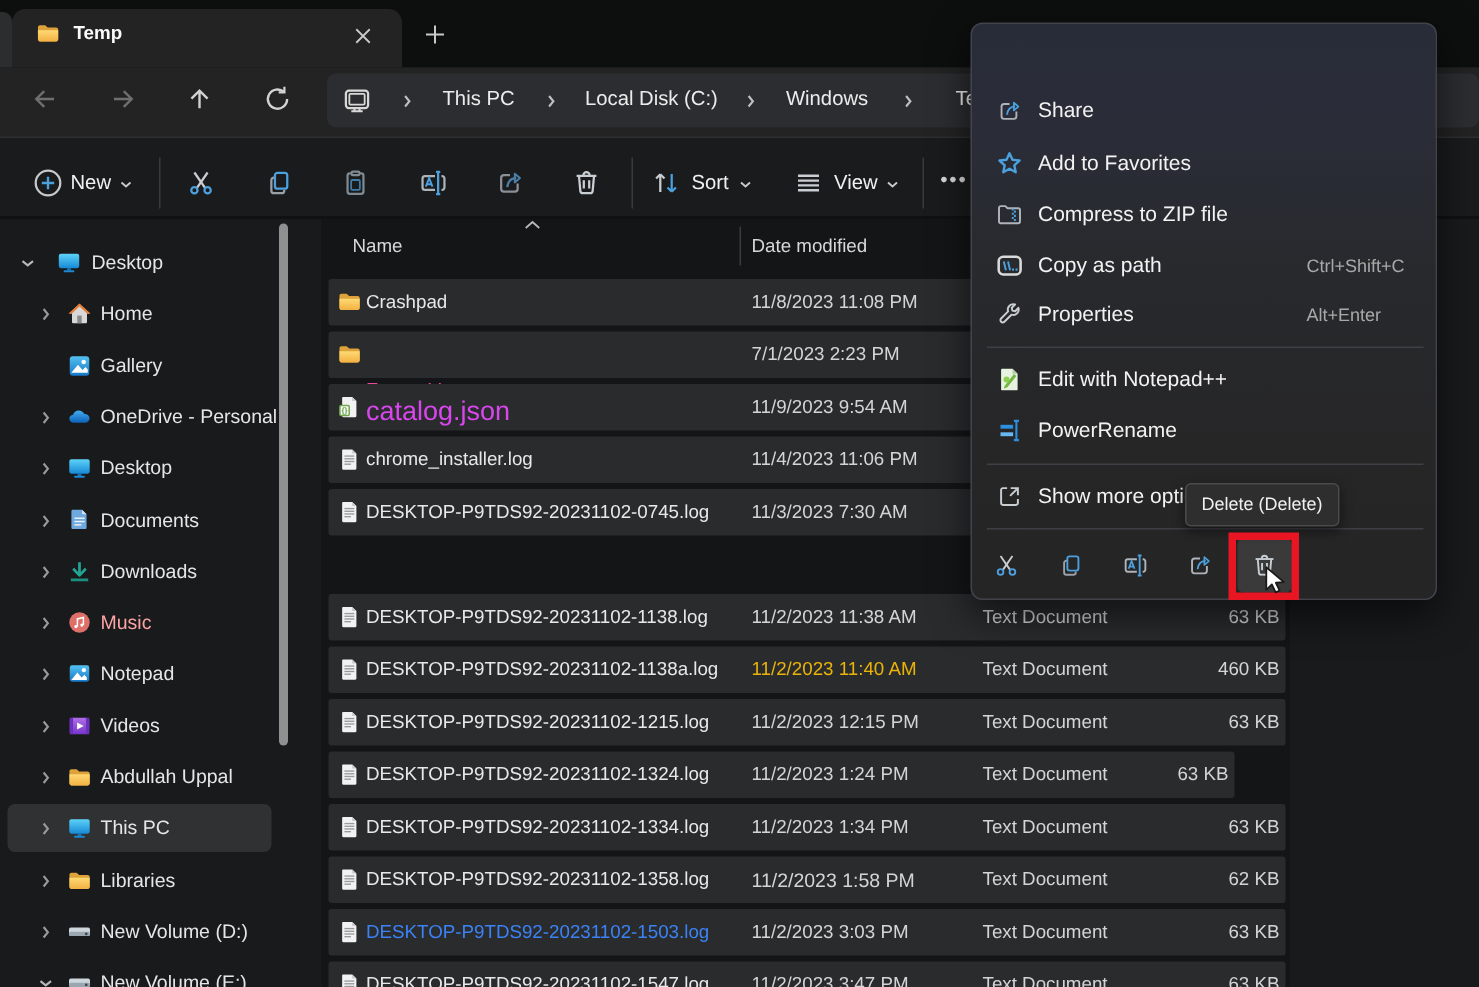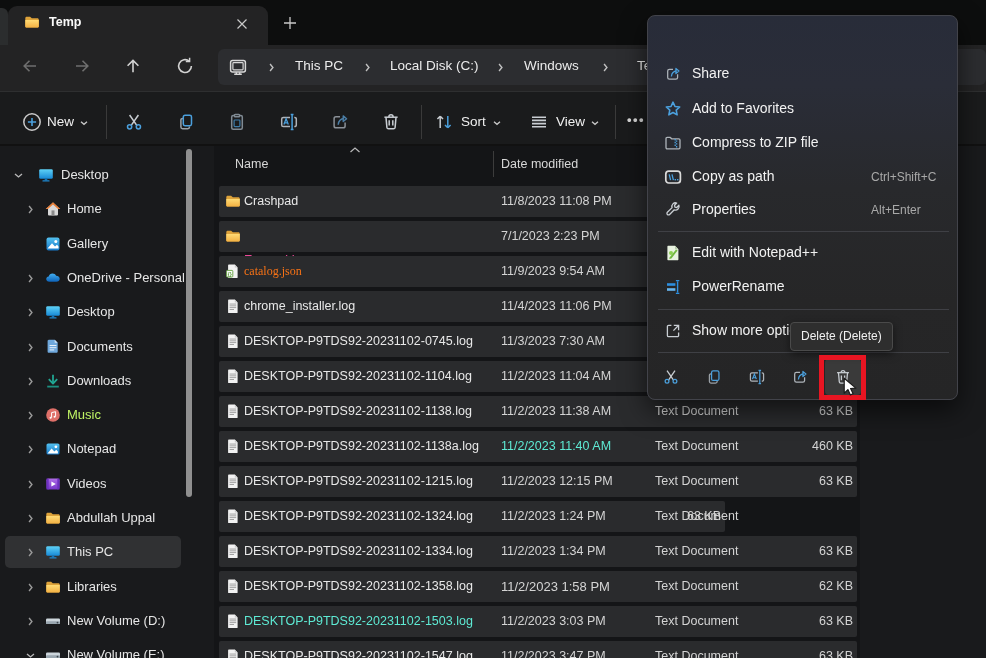--- a/index.html
+++ b/index.html
@@ -306,21 +306,21 @@
       </svg>
     </div>
     <div style="position:absolute;left:45px;top:407px;">
       <svg style="" width="16" height="16" viewBox="0 0 16 16">
         <circle cx="8" cy="8" r="6.8" fill="#df7069"></circle>
         <path d="M6.6 10.6V5.6l4-0.9v4.9" stroke="#fff" stroke-width="1" fill="none"></path>
         <circle cx="5.6" cy="10.7" r="1.05" fill="#fff"></circle>
         <circle cx="9.6" cy="9.7" r="1.05" fill="#fff"></circle>
       </svg>
     </div>
-    <div style="position:absolute;left:67px;top:407.09999999999997px;font-size:13px;color:#bef264;font-weight:400;white-space:nowrap;">Music</div>
+    <div style="position:absolute;left:67px;top:407.09999999999997px;font-size:13px;color:#fca5a5;font-weight:400;white-space:nowrap;">Music</div>
     <div style="position:absolute;left:25px;top:444px;">
       <svg style="" width="11" height="11" viewBox="0 0 11 11">
         <path d="M4.07 2 6.93 5.5 4.07 9" stroke="#9a9a9a" stroke-width="1.4" fill="none"></path>
       </svg>
     </div>
     <div style="position:absolute;left:45px;top:441px;">
       <svg style="" width="16" height="16" viewBox="0 0 16 16">
         <rect x="1.5" y="2.5" width="13" height="11" rx="1.6" fill="url(#pic)"></rect>
         <circle cx="10.9" cy="5.8" r="1.4" fill="#fff"></circle>
         <path d="M2.5 12.4 6.6 7.4l2.8 3.2 1.9-1.8 1.6 1.8v1.8z" fill="#fff"></path>
@@ -438,21 +438,21 @@
     </div>
     <div style="position:absolute;left:219px;top:256px;width:638px;height:31px;background:#2a2b2d;border-radius:2px;">
       <div style="position:absolute;left:6px;top:7px;">
         <svg style="" width="16" height="16" viewBox="0 0 16 16">
           <path d="M3.8 1.6h6l2.8 2.8v10c0 .4-.3.7-.7.7H3.8c-.4 0-.7-.3-.7-.7V2.3c0-.4.3-.7.7-.7z" fill="#f2f2f2"></path>
           <path d="M9.8 1.6l2.8 2.8H9.8z" fill="#c9c9c9"></path>
           <rect x="1.6" y="7.4" width="6.2" height="6.6" rx="0.8" fill="#fdfdfd" stroke="#71a84f" stroke-width="1"></rect>
           <text x="4.7" y="12.5" font-size="5.2" font-weight="bold" fill="#5e9e40" text-anchor="middle" font-family="Liberation Mono, monospace">{}</text>
         </svg>
       </div>
-      <div style="position:absolute;left:25px;top:8px;font-size:12px;color:#f97316;white-space:nowrap;font-family:Liberation Serif, serif;">catalog.json</div>
+      <div style="position:absolute;left:25px;top:8px;font-size:18px;color:#d946ef;white-space:nowrap;">catalog.json</div>
       <div style="position:absolute;left:282px;top:8px;font-size:12.5px;color:#d4d4d4;white-space:nowrap;">11/9/2023 9:54 AM</div>
       <div style="position:absolute;left:436px;top:8px;font-size:12.5px;color:#d4d4d4;white-space:nowrap;">JSON File</div>
       <div style="position:absolute;right:4px;top:8px;font-size:12.5px;color:#d4d4d4;white-space:nowrap;">1 KB</div>
     </div>
     <div style="position:absolute;left:219px;top:291px;width:638px;height:31px;background:#2a2b2d;border-radius:2px;">
       <div style="position:absolute;left:6px;top:7px;">
         <svg style="" width="16" height="16" viewBox="0 0 16 16">
           <path d="M3.8 1.6h6l2.8 2.8v10c0 .4-.3.7-.7.7H3.8c-.4 0-.7-.3-.7-.7V2.3c0-.4.3-.7.7-.7z" fill="#f2f2f2"></path>
           <path d="M9.8 1.6l2.8 2.8H9.8z" fill="#c9c9c9"></path>
           <g fill="#9a9a9a">
@@ -479,38 +479,20 @@
             <rect x="4.6" y="9.2" width="6.6" height="0.9"></rect>
             <rect x="4.6" y="11" width="4.4" height="0.9"></rect>
           </g>
         </svg>
       </div>
       <div style="position:absolute;left:25px;top:8px;font-size:12.5px;color:#e8e8e8;white-space:nowrap;">DESKTOP-P9TDS92-20231102-0745.log</div>
       <div style="position:absolute;left:282px;top:8px;font-size:12.5px;color:#d4d4d4;white-space:nowrap;">11/3/2023 7:30 AM</div>
       <div style="position:absolute;left:436px;top:8px;font-size:12.5px;color:#d4d4d4;white-space:nowrap;">Text Document</div>
       <div style="position:absolute;right:4px;top:8px;font-size:12.5px;color:#d4d4d4;white-space:nowrap;">63 KB</div>
     </div>
-    <div style="position:absolute;left:219px;top:361px;width:638px;height:31px;background:#2a2b2d;border-radius:2px;">
-      <div style="position:absolute;left:6px;top:7px;">
-        <svg style="" width="16" height="16" viewBox="0 0 16 16">
-          <path d="M3.8 1.6h6l2.8 2.8v10c0 .4-.3.7-.7.7H3.8c-.4 0-.7-.3-.7-.7V2.3c0-.4.3-.7.7-.7z" fill="#f2f2f2"></path>
-          <path d="M9.8 1.6l2.8 2.8H9.8z" fill="#c9c9c9"></path>
-          <g fill="#9a9a9a">
-            <rect x="4.6" y="5.6" width="6.6" height="0.9"></rect>
-            <rect x="4.6" y="7.4" width="6.6" height="0.9"></rect>
-            <rect x="4.6" y="9.2" width="6.6" height="0.9"></rect>
-            <rect x="4.6" y="11" width="4.4" height="0.9"></rect>
-          </g>
-        </svg>
-      </div>
-      <div style="position:absolute;left:25px;top:8px;font-size:12.5px;color:#e8e8e8;white-space:nowrap;">DESKTOP-P9TDS92-20231102-1104.log</div>
-      <div style="position:absolute;left:282px;top:8px;font-size:12.5px;color:#d4d4d4;white-space:nowrap;">11/2/2023 11:04 AM</div>
-      <div style="position:absolute;left:436px;top:8px;font-size:12.5px;color:#d4d4d4;white-space:nowrap;">Text Document</div>
-      <div style="position:absolute;right:4px;top:8px;font-size:12.5px;color:#d4d4d4;white-space:nowrap;">63 KB</div>
-    </div>
     <div style="position:absolute;left:219px;top:396px;width:638px;height:31px;background:#2a2b2d;border-radius:2px;">
       <div style="position:absolute;left:6px;top:7px;">
         <svg style="" width="16" height="16" viewBox="0 0 16 16">
           <path d="M3.8 1.6h6l2.8 2.8v10c0 .4-.3.7-.7.7H3.8c-.4 0-.7-.3-.7-.7V2.3c0-.4.3-.7.7-.7z" fill="#f2f2f2"></path>
           <path d="M9.8 1.6l2.8 2.8H9.8z" fill="#c9c9c9"></path>
           <g fill="#9a9a9a">
             <rect x="4.6" y="5.6" width="6.6" height="0.9"></rect>
             <rect x="4.6" y="7.4" width="6.6" height="0.9"></rect>
             <rect x="4.6" y="9.2" width="6.6" height="0.9"></rect>
             <rect x="4.6" y="11" width="4.4" height="0.9"></rect>
@@ -529,21 +511,21 @@
           <path d="M9.8 1.6l2.8 2.8H9.8z" fill="#c9c9c9"></path>
           <g fill="#9a9a9a">
             <rect x="4.6" y="5.6" width="6.6" height="0.9"></rect>
             <rect x="4.6" y="7.4" width="6.6" height="0.9"></rect>
             <rect x="4.6" y="9.2" width="6.6" height="0.9"></rect>
             <rect x="4.6" y="11" width="4.4" height="0.9"></rect>
           </g>
         </svg>
       </div>
       <div style="position:absolute;left:25px;top:8px;font-size:12.5px;color:#e8e8e8;white-space:nowrap;">DESKTOP-P9TDS92-20231102-1138a.log</div>
-      <div style="position:absolute;left:282px;top:8px;font-size:12.5px;color:#5eead4;white-space:nowrap;">11/2/2023 11:40 AM</div>
+      <div style="position:absolute;left:282px;top:8px;font-size:12.5px;color:#eab308;white-space:nowrap;">11/2/2023 11:40 AM</div>
       <div style="position:absolute;left:436px;top:8px;font-size:12.5px;color:#d4d4d4;white-space:nowrap;">Text Document</div>
       <div style="position:absolute;right:4px;top:8px;font-size:12.5px;color:#d4d4d4;white-space:nowrap;">460 KB</div>
     </div>
     <div style="position:absolute;left:219px;top:466px;width:638px;height:31px;background:#2a2b2d;border-radius:2px;">
       <div style="position:absolute;left:6px;top:7px;">
         <svg style="" width="16" height="16" viewBox="0 0 16 16">
           <path d="M3.8 1.6h6l2.8 2.8v10c0 .4-.3.7-.7.7H3.8c-.4 0-.7-.3-.7-.7V2.3c0-.4.3-.7.7-.7z" fill="#f2f2f2"></path>
           <path d="M9.8 1.6l2.8 2.8H9.8z" fill="#c9c9c9"></path>
           <g fill="#9a9a9a">
             <rect x="4.6" y="5.6" width="6.6" height="0.9"></rect>
@@ -551,21 +533,21 @@
             <rect x="4.6" y="9.2" width="6.6" height="0.9"></rect>
             <rect x="4.6" y="11" width="4.4" height="0.9"></rect>
           </g>
         </svg>
       </div>
       <div style="position:absolute;left:25px;top:8px;font-size:12.5px;color:#e8e8e8;white-space:nowrap;">DESKTOP-P9TDS92-20231102-1215.log</div>
       <div style="position:absolute;left:282px;top:8px;font-size:12.5px;color:#d4d4d4;white-space:nowrap;">11/2/2023 12:15 PM</div>
       <div style="position:absolute;left:436px;top:8px;font-size:12.5px;color:#d4d4d4;white-space:nowrap;">Text Document</div>
       <div style="position:absolute;right:4px;top:8px;font-size:12.5px;color:#d4d4d4;white-space:nowrap;">63 KB</div>
     </div>
-    <div style="position:absolute;left:219px;top:501px;width:506px;height:31px;background:#2a2b2d;border-radius:2px;">
+    <div style="position:absolute;left:219px;top:501px;width:604px;height:31px;background:#2a2b2d;border-radius:2px;">
       <div style="position:absolute;left:6px;top:7px;">
         <svg style="" width="16" height="16" viewBox="0 0 16 16">
           <path d="M3.8 1.6h6l2.8 2.8v10c0 .4-.3.7-.7.7H3.8c-.4 0-.7-.3-.7-.7V2.3c0-.4.3-.7.7-.7z" fill="#f2f2f2"></path>
           <path d="M9.8 1.6l2.8 2.8H9.8z" fill="#c9c9c9"></path>
           <g fill="#9a9a9a">
             <rect x="4.6" y="5.6" width="6.6" height="0.9"></rect>
             <rect x="4.6" y="7.4" width="6.6" height="0.9"></rect>
             <rect x="4.6" y="9.2" width="6.6" height="0.9"></rect>
             <rect x="4.6" y="11" width="4.4" height="0.9"></rect>
           </g>
@@ -618,21 +600,21 @@
           <path d="M3.8 1.6h6l2.8 2.8v10c0 .4-.3.7-.7.7H3.8c-.4 0-.7-.3-.7-.7V2.3c0-.4.3-.7.7-.7z" fill="#f2f2f2"></path>
           <path d="M9.8 1.6l2.8 2.8H9.8z" fill="#c9c9c9"></path>
           <g fill="#9a9a9a">
             <rect x="4.6" y="5.6" width="6.6" height="0.9"></rect>
             <rect x="4.6" y="7.4" width="6.6" height="0.9"></rect>
             <rect x="4.6" y="9.2" width="6.6" height="0.9"></rect>
             <rect x="4.6" y="11" width="4.4" height="0.9"></rect>
           </g>
         </svg>
       </div>
-      <div style="position:absolute;left:25px;top:8px;font-size:12.5px;color:#5eead4;white-space:nowrap;">DESKTOP-P9TDS92-20231102-1503.log</div>
+      <div style="position:absolute;left:25px;top:8px;font-size:12.5px;color:#3b82f6;white-space:nowrap;">DESKTOP-P9TDS92-20231102-1503.log</div>
       <div style="position:absolute;left:282px;top:8px;font-size:12.5px;color:#d4d4d4;white-space:nowrap;">11/2/2023 3:03 PM</div>
       <div style="position:absolute;left:436px;top:8px;font-size:12.5px;color:#d4d4d4;white-space:nowrap;">Text Document</div>
       <div style="position:absolute;right:4px;top:8px;font-size:12.5px;color:#d4d4d4;white-space:nowrap;">63 KB</div>
     </div>
     <div style="position:absolute;left:219px;top:641px;width:638px;height:31px;background:#2a2b2d;border-radius:2px;">
       <div style="position:absolute;left:6px;top:7px;">
         <svg style="" width="16" height="16" viewBox="0 0 16 16">
           <path d="M3.8 1.6h6l2.8 2.8v10c0 .4-.3.7-.7.7H3.8c-.4 0-.7-.3-.7-.7V2.3c0-.4.3-.7.7-.7z" fill="#f2f2f2"></path>
           <path d="M9.8 1.6l2.8 2.8H9.8z" fill="#c9c9c9"></path>
           <g fill="#9a9a9a">

